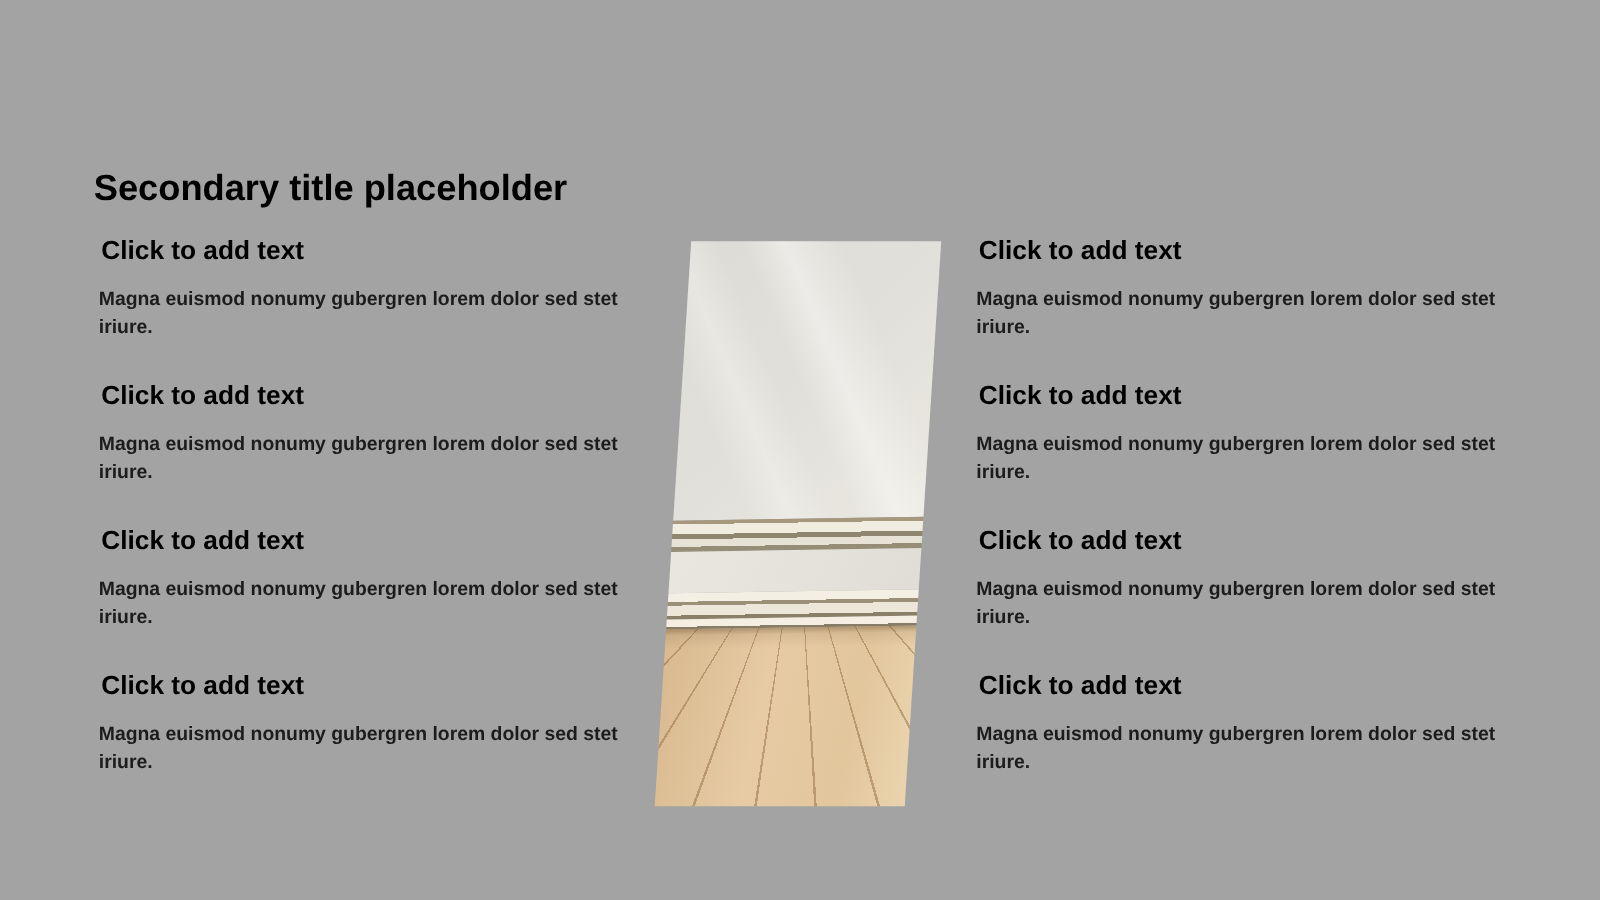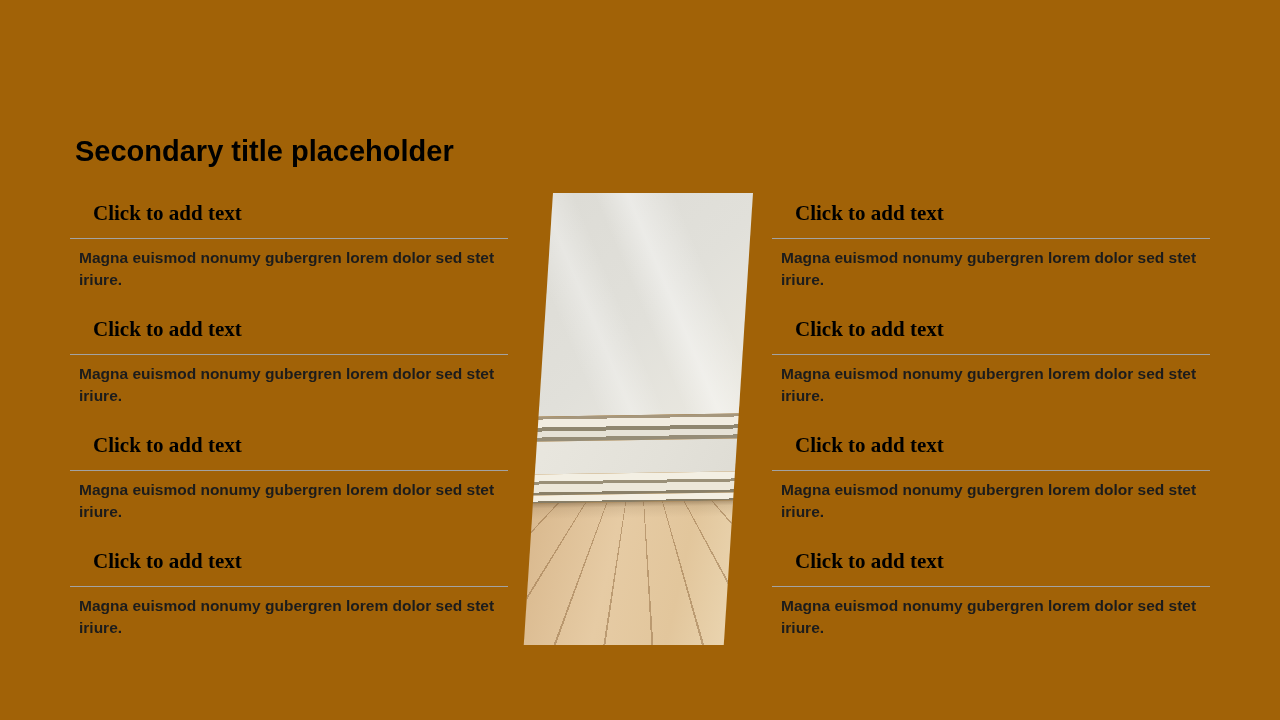--- a/index.html
+++ b/index.html
@@ -6,21 +6,21 @@
   html, body { margin: 0; padding: 0; }
   body {
     width: 1280px; height: 720px;
     background: #ffffff;
     font-family: "Liberation Sans", sans-serif;
     overflow: hidden;
   }
   .slide {
     position: relative;
     width: 1280px; height: 720px;
-    background: #a16207;
+    background: #a3a3a3;
     overflow: hidden;
   }
 
   
   .slide-title {
     position: absolute;
     left: 75px; top: 135px;
     margin: 0;
     font-size: 29px;
     line-height: 33px;
@@ -39,28 +39,27 @@
   .text-column.left  { left: 70px; }
   .text-column.right { left: 772px; }
 
   .text-section { position: absolute; left: 0; width: 100%; }
   .ts-0 { top: 0px; }
   .ts-1 { top: 116px; }
   .ts-2 { top: 232px; }
   .ts-3 { top: 348px; }
 
   .section-heading {
-    margin: 12px;
+    margin: 0;
     padding-left: 11px;
     font-size: 21px;
     line-height: 26px;
     font-weight: bold;
     color: #000000;
     white-space: nowrap;
-    font-family: Liberation Serif, serif;
   }
   .section-divider {
     border: none;
     border-top: 1px solid #a3a3a3;
     margin: 6px 0 0 0;
     height: 0;
   }
   .section-body {
     margin: 8px 0 0 0;
     padding-left: 9px;

